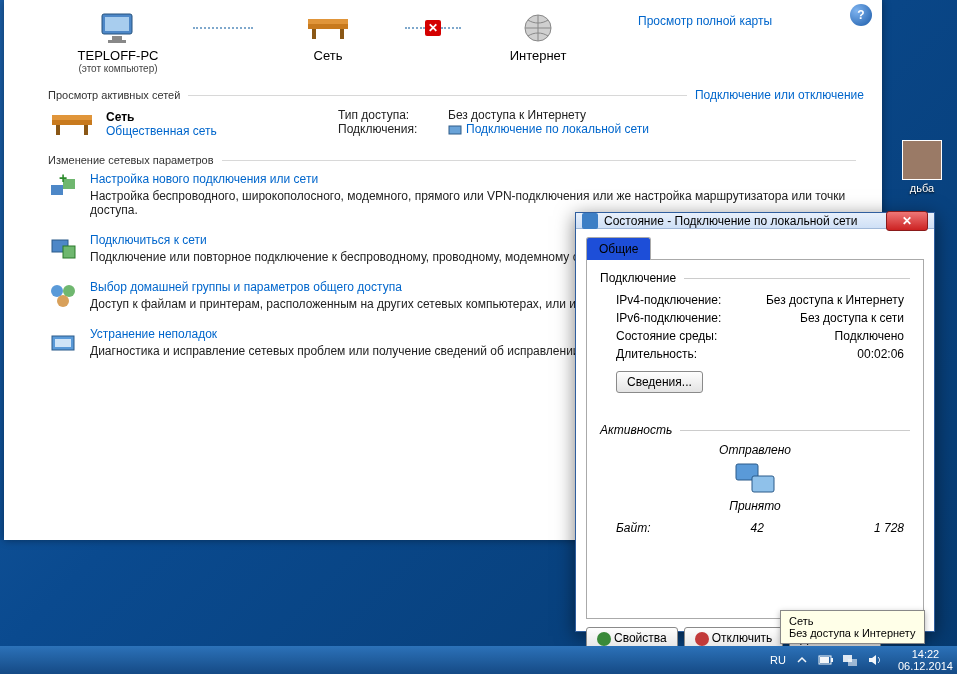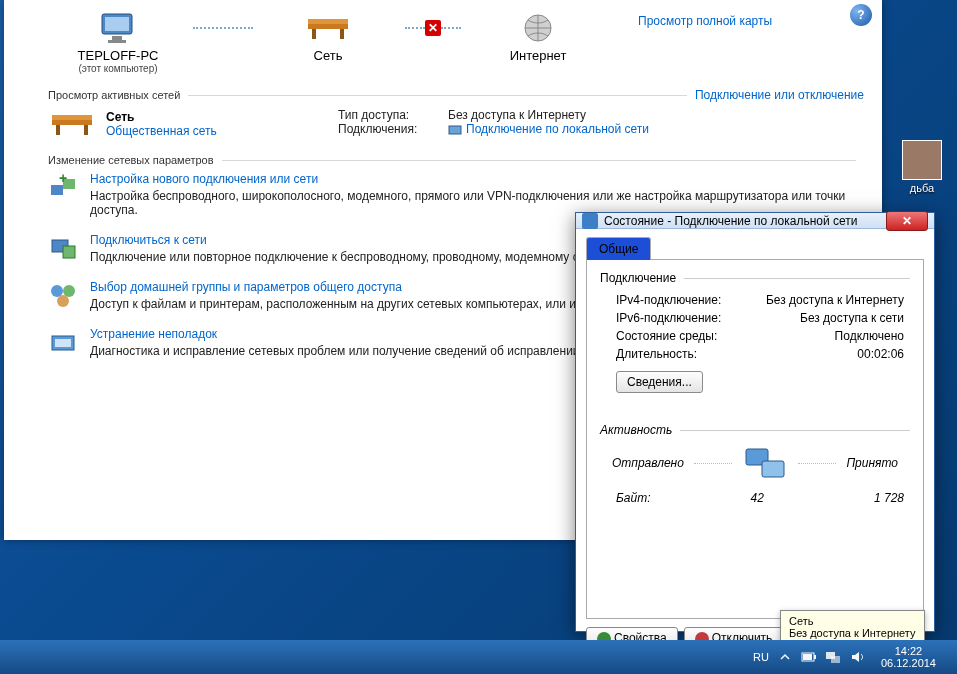--- a/index.html
+++ b/index.html
@@ -91,36 +91,36 @@
   .tab { display:inline-block; padding:4px 12px; border:1px solid #aaa; border-bottom:none; background:#1d4ed8; border-radius:3px 3px 0 0; margin-bottom:-1px; position:relative; z-index:1;}
   .tab-panel{border:1px solid #aaa; padding:10px 12px; background:#fff; height:360px;}
   .group { border:1px solid transparent; margin-bottom:10px;}
   .grp-header{display:flex;align-items:center;margin-bottom:6px;}
   .grp-rule{flex:1;border-top:1px solid #ccc;margin-left:8px;}
   .kv { display:flex; justify-content:space-between; padding:2px 6px 2px 16px; }
   .btn {
     display:inline-block; padding:3px 10px; background:linear-gradient(#fefefe,#e4e4e4);
     border:1px solid #8a8a8a; border-radius:3px; cursor:pointer; font-size:12px;
   }
-  .activity-row { display:flex; align-items:center; justify-content:space-between; margin:6px 12px;}
+  .activity-row { display:flex; align-items:center; justify-content:space-between; margin:6px 12px;flex-direction:column;}
   .dash2{flex:1;border-top:1px dotted #bbb;margin:0 10px;}
   .pc-icon{width:46px;height:40px;}
 
   .dlg-buttons{display:flex;gap:6px;margin-top:8px;}
   .sm-ico{width:14px;height:14px;display:inline-block;vertical-align:middle;margin-right:3px;border-radius:50%;}
 
   
   .desk-icon{position:absolute;right:8px;top:140px;width:54px;text-align:center;color:#fff;text-shadow:0 1px 2px #000;font-size:11px;}
   .desk-icon .thumb{width:40px;height:40px;background:#9a7a66;border:1px solid #fff;margin:0 auto 2px;}
 
   
   .tooltip{position:absolute;left:780px;top:610px;background:#ffffe8;border:1px solid #888;padding:4px 8px;font-size:11px;box-shadow:0 2px 6px rgba(0,0,0,0.3);}
 
   
-  .taskbar{position:absolute;left:0;bottom:0;right:0;height:34px;background:linear-gradient(#2c72b9,#154a85);display:flex;align-items:center;justify-content:flex-end;padding:0 21px;color:#fff;font-size:11px;}
+  .taskbar{position:absolute;left:0;bottom:0;right:0;height:28px;background:linear-gradient(#2c72b9,#154a85);display:flex;align-items:center;justify-content:flex-end;padding:0 4px;color:#fff;font-size:11px;}
   .tray{display:flex;align-items:center;gap:8px;}
   .tray .clock{text-align:center;line-height:1.1;margin-left:8px;}
   .tray .ico{width:16px;height:16px;display:flex;align-items:center;justify-content:center;opacity:0.95;}
 
   
   svg{display:block;}
 
   
   .help-orb{position:absolute;right:10px;top:4px;width:22px;height:22px;border-radius:50%;background:radial-gradient(circle at 30% 30%,#7fb4f0,#1a5aa8);color:#fff;display:flex;align-items:center;justify-content:center;font-weight:bold;}
 </style>

